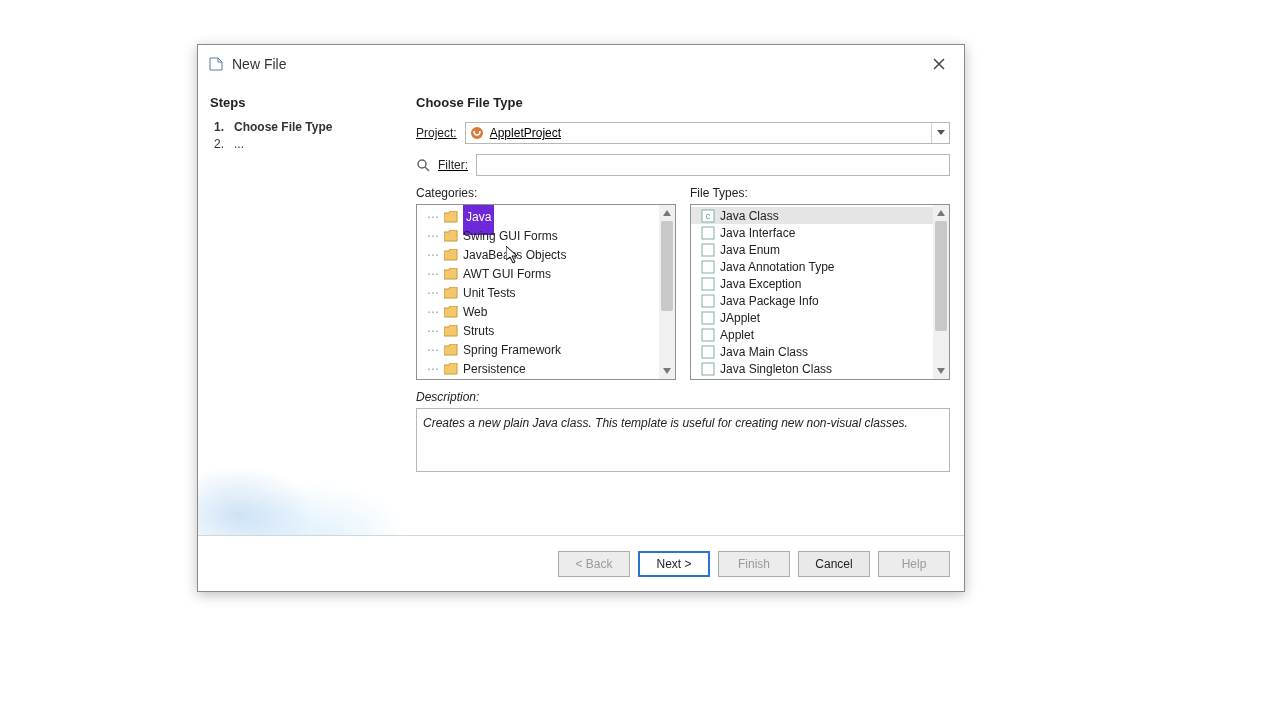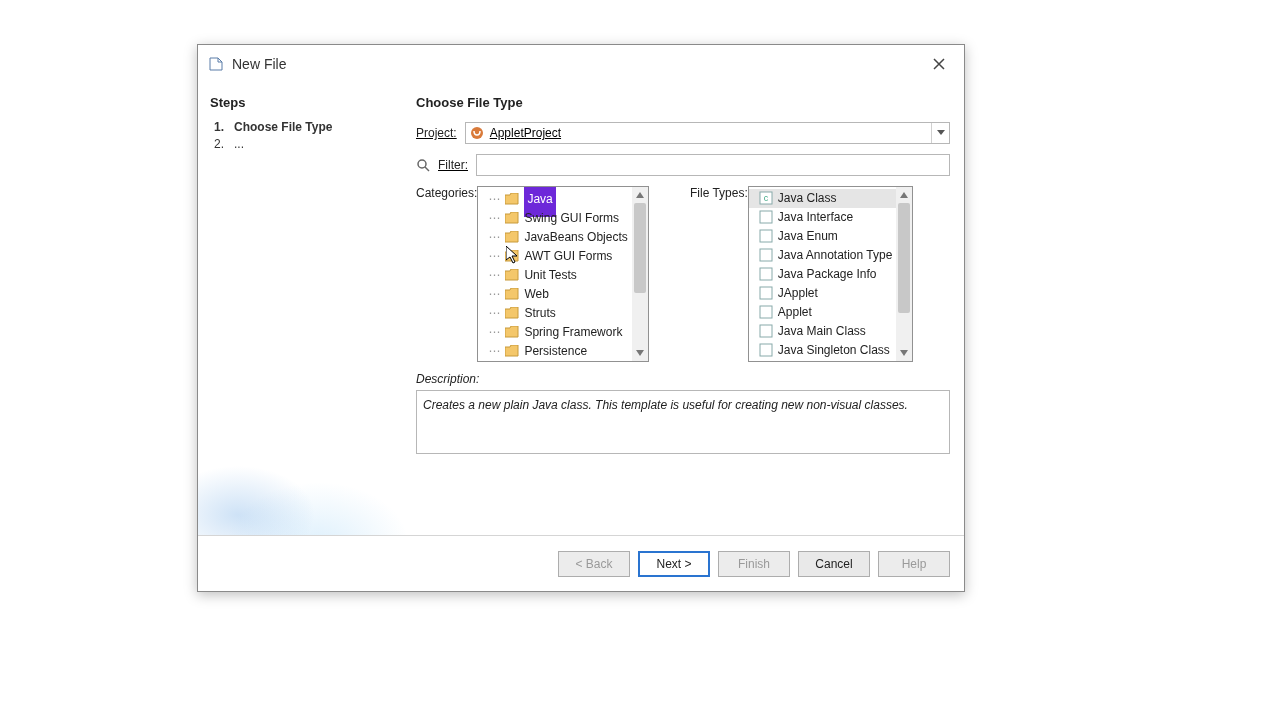--- a/index.html
+++ b/index.html
@@ -128,21 +128,21 @@
   flex: 1;
   height: 22px;
   border: 1px solid #b7b7b7;
   padding: 0 4px;
   font-size: 12px;
 }
 .lists-row {
   display: flex;
   gap: 14px;
 }
-.col { flex: 1; display: flex; }
+.col { flex: 1; display: flex; flex-direction: column; }
 .col-label { font-size: 12px; color: #222; margin-bottom: 4px; }
 .listbox {
   border: 1px solid #919191;
   height: 176px;
   display: flex;
   overflow: hidden;
   position: relative;
 }
 .list-content {
   flex: 1;
@@ -433,20 +433,26 @@
               <div class="file-item">
                 <span class="file-icon"><svg viewBox="0 0 14 14">
                       <rect x="1" y="1" width="12" height="12" fill="#fff" stroke="#8aa"></rect>
                     </svg></span>
                 <span>Java Annotation Type</span>
               </div>
               <div class="file-item">
                 <span class="file-icon"><svg viewBox="0 0 14 14">
                       <rect x="1" y="1" width="12" height="12" fill="#fff" stroke="#8aa"></rect>
                     </svg></span>
+                <span>Java Exception</span>
+              </div>
+              <div class="file-item">
+                <span class="file-icon"><svg viewBox="0 0 14 14">
+                      <rect x="1" y="1" width="12" height="12" fill="#fff" stroke="#8aa"></rect>
+                    </svg></span>
                 <span>Java Package Info</span>
               </div>
               <div class="file-item">
                 <span class="file-icon"><svg viewBox="0 0 14 14">
                       <rect x="1" y="1" width="12" height="12" fill="#fff" stroke="#8aa"></rect>
                     </svg></span>
                 <span>JApplet</span>
               </div>
               <div class="file-item">
                 <span class="file-icon"><svg viewBox="0 0 14 14">

